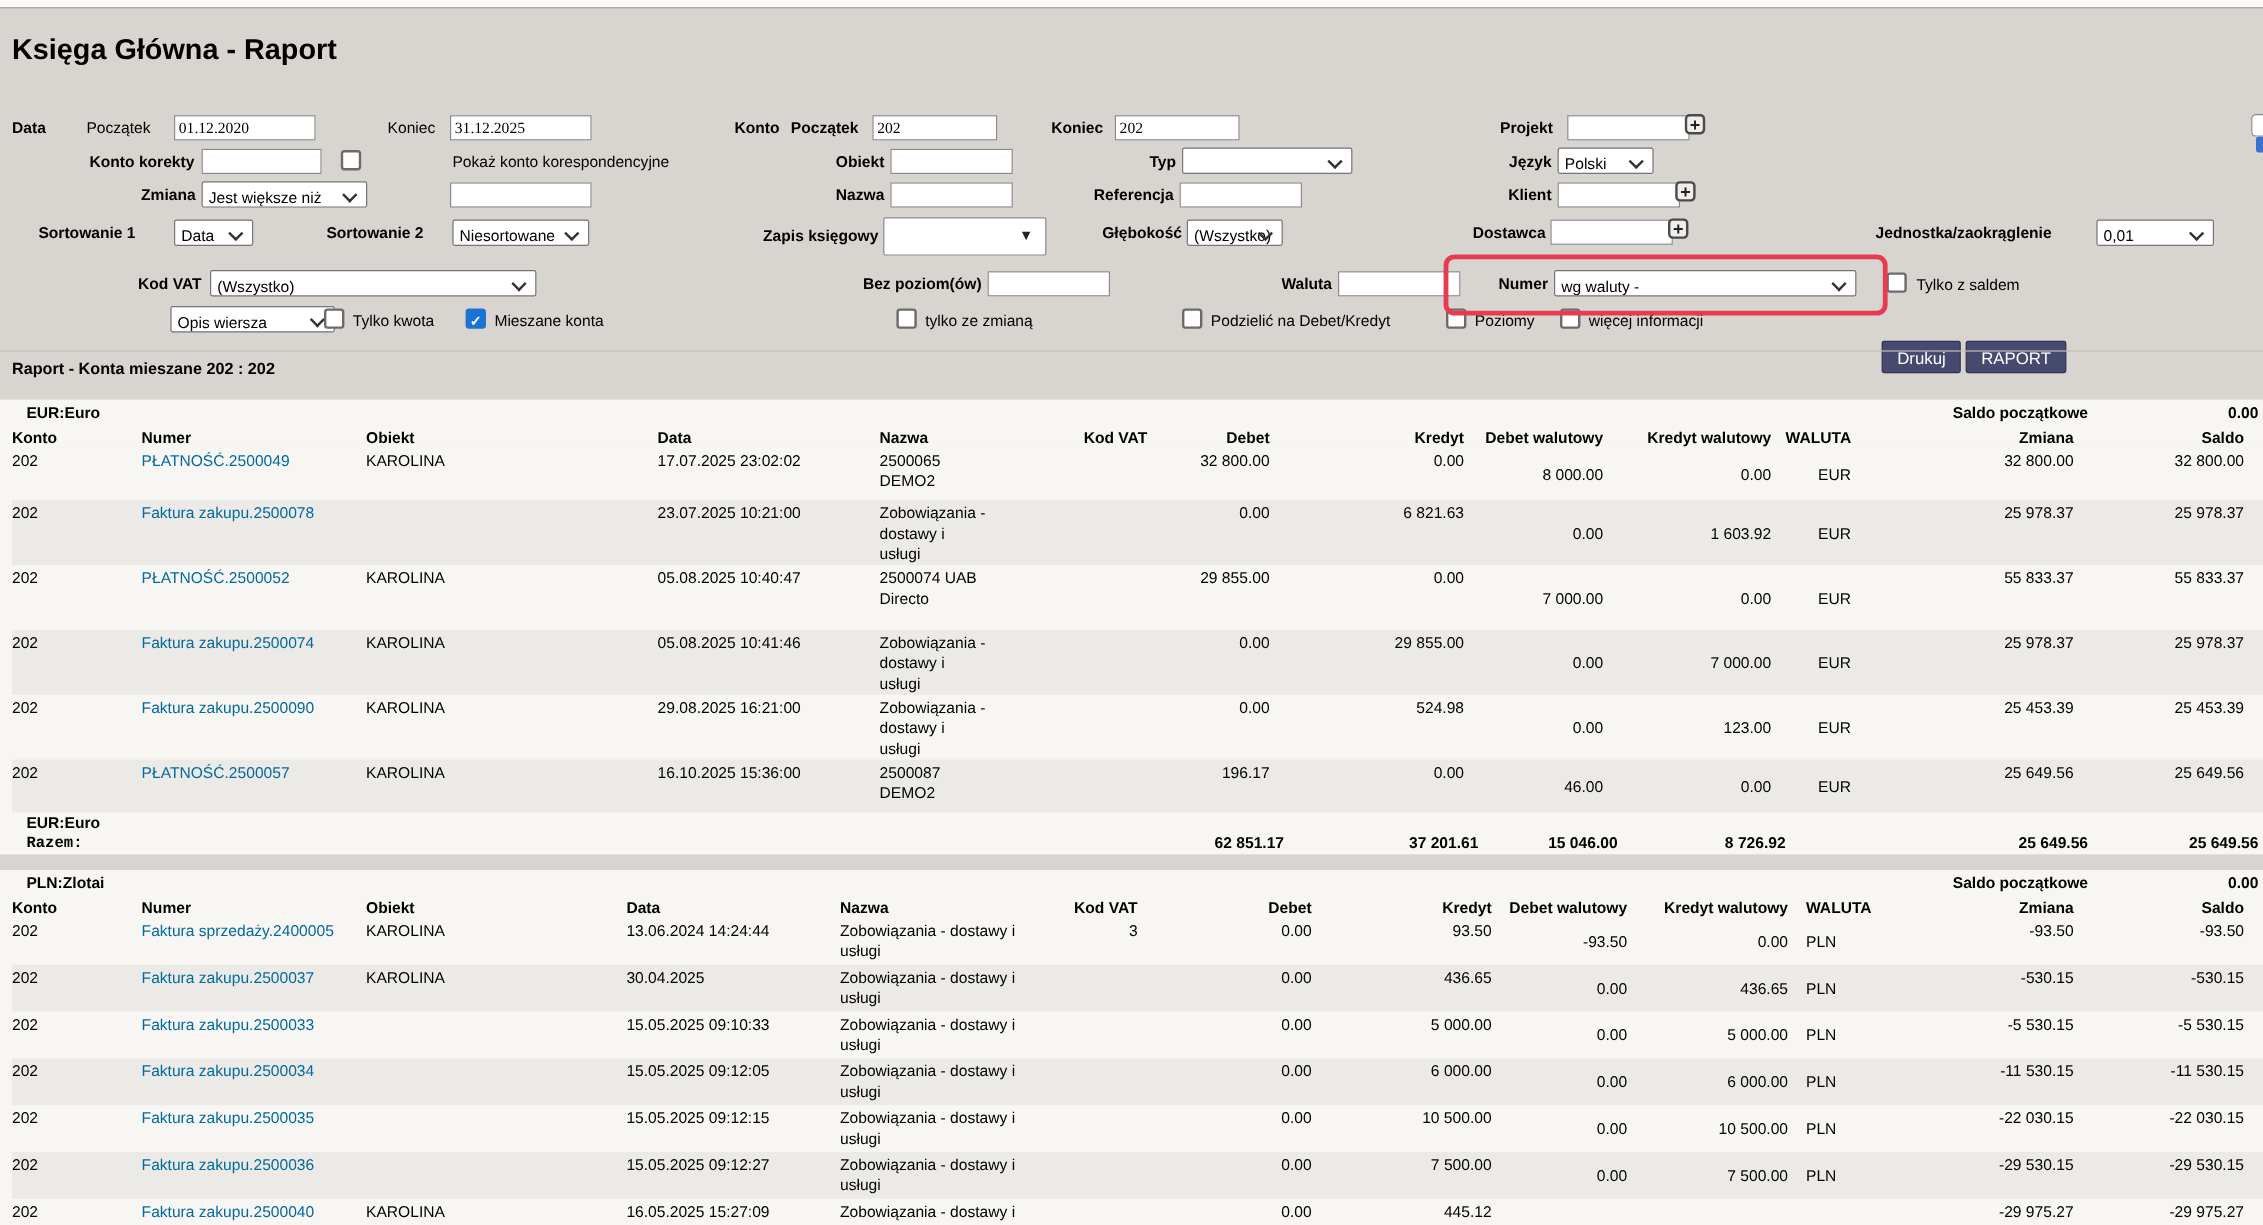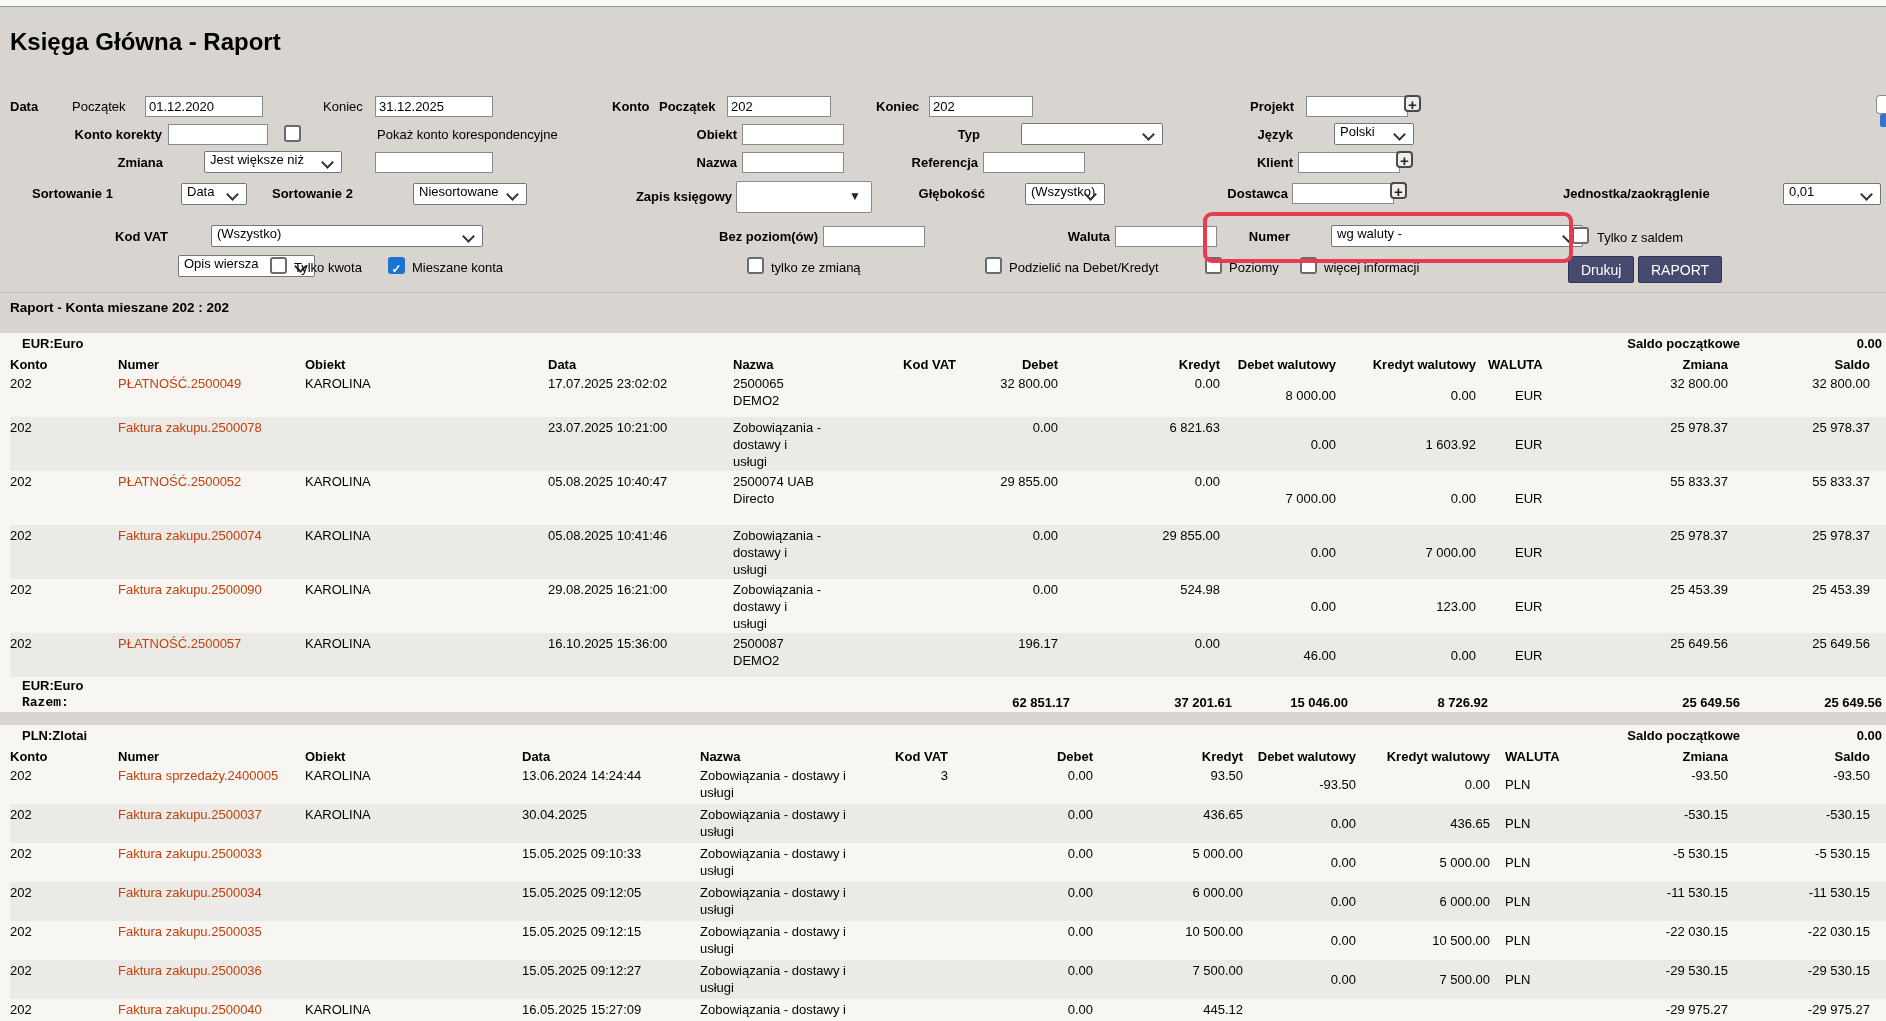--- a/index.html
+++ b/index.html
@@ -8,42 +8,42 @@
   .abs{position:absolute;}
   
   #topstrip{left:0;top:0;width:1886px;height:6px;background:#fafaf8;border-bottom:1px solid #9a9a98;}
   
   #title{left:10px;top:28px;font-size:24px;font-weight:bold;}
   
   .lbl{position:absolute;font-size:13px;white-space:nowrap;}
   .b{font-weight:bold;}
   .ra{text-align:right;}
   
-  .inp{position:absolute;height:19px;border:1px solid #8a8a8a;background:#fff;font-family:Liberation Sans, sans-serif;
+  .inp{position:absolute;height:19px;border:1px solid #8a8a8a;background:#fff;font-family:Liberation Serif, serif;
        font-size:13px;padding:0 3px;box-sizing:content-box;}
   
   .sel{position:absolute;height:22px;border:1px solid #757575;border-radius:2px;background:#fff;
-       font-size:13px;display:flex;align-items:flex-start;padding-left:5px;box-sizing:border-box;cursor:default;margin-left:36px;}
+       font-size:13px;display:flex;align-items:flex-end;padding-left:5px;box-sizing:border-box;cursor:default;}
   .sel .chev{position:absolute;right:9px;top:6px;width:7px;height:7px;border-right:2px solid #333;
        border-bottom:2px solid #333;transform:rotate(45deg);}
   .sel .stxt{white-space:nowrap;overflow:hidden;padding-right:20px;}
   
   .combo{position:absolute;background:#fff;border:1px solid #8a8a8a;border-radius:2px;}
   .combo .tri{position:absolute;right:10px;top:8px;font-size:12px;color:#222;line-height:12px;}
   
   .plusbox{position:absolute;width:17px;height:17px;border:2px solid #4a4a4a;border-radius:4px;background:#efeeec;
        font-size:15px;font-weight:bold;line-height:15px;text-align:center;color:#222;cursor:pointer;box-sizing:border-box;}
   
   .cb{position:absolute;width:17px;height:17px;border:2px solid #6b6b6b;border-radius:3px;background:#fff;
       box-sizing:border-box;cursor:pointer;text-align:center;}
   .cb.checked{background:#1b74d3;border-color:#1b74d3;}
   .cb .ck{color:#fff;font-size:12px;font-weight:bold;line-height:13px;}
   
   .btn{position:absolute;height:27px;background:#464a6e;border:1px solid #30334f;border-radius:2px;color:#fff;
-       font-family:"Liberation Sans",sans-serif;font-size:14px;padding:0 12px;cursor:pointer;}
+       font-family:"Liberation Sans",sans-serif;font-size:14px;padding:0 12px;cursor:pointer;margin-top:28px;}
   
   #redbox{left:1203px;top:212px;width:362px;height:43px;border:4px solid #e73b52;border-radius:9px;
           pointer-events:none;z-index:6;}
   
   #divider{left:0;top:292px;width:1886px;height:1px;background:#c2bfba;}
   #reporthdr{left:10px;top:300px;font-size:13.5px;font-weight:bold;}
   
   .block{position:absolute;left:0;width:1886px;background:#f7f6f3;}
   #sec-eur{top:333px;height:379px;}
   #sec-pln{top:725px;height:340px;}
@@ -57,21 +57,21 @@
   .cell.wrap{white-space:normal;}
   .g-eur .c-nazwa{padding-right:27px;}
   .g-pln .c-nazwa{padding-right:7px;}
   .g-eur .wv{padding-left:37px;}
   .g-pln .wv{padding-left:13px;}
   .g-eur .wl{padding-left:10px;}
   .g-pln .wl{padding-left:13px;}
   .hd{font-weight:bold;}
   .stripe0{background:#f7f6f3;}
   .stripe1{background:#eceae6;}
-  .lnk{color:#c2410c;cursor:pointer;}
+  .lnk{color:#0369a1;cursor:pointer;}
   .sechead{position:relative;height:21px;}
   .sechead .cur{position:absolute;left:12px;top:3px;font-size:13px;font-weight:bold;}
   .sechead .spl{position:absolute;right:156px;top:3px;font-size:13px;font-weight:bold;}
   .sechead .spv{position:absolute;right:14px;top:3px;font-size:13px;font-weight:bold;}
   .totals{position:relative;height:40px;font-size:13px;}
   .totals span{position:absolute;font-weight:bold;}
   
   #edgebox{right:0;top:95px;width:9px;height:17px;background:#fff;border:1px solid #8a8a8a;
            border-right:none;border-radius:4px 0 0 4px;}
   #edgeicon{right:0;top:114px;width:6px;height:13px;background:#3a70d0;border-radius:2px 0 0 2px;}

